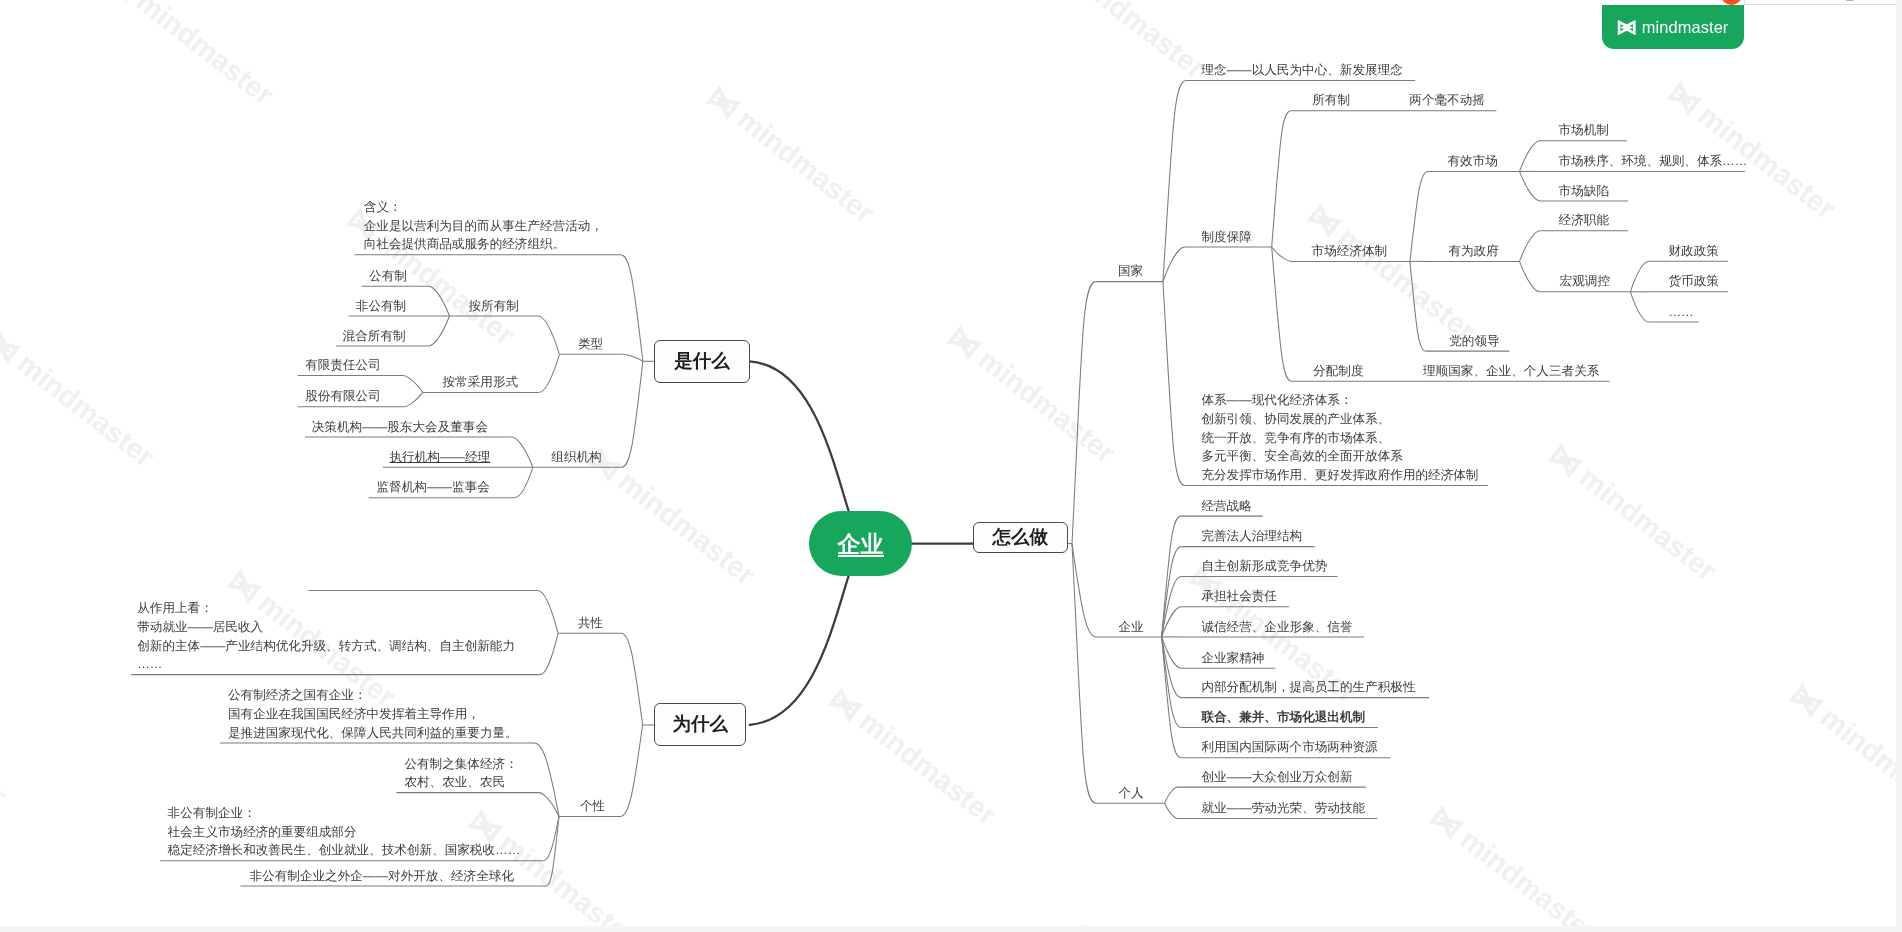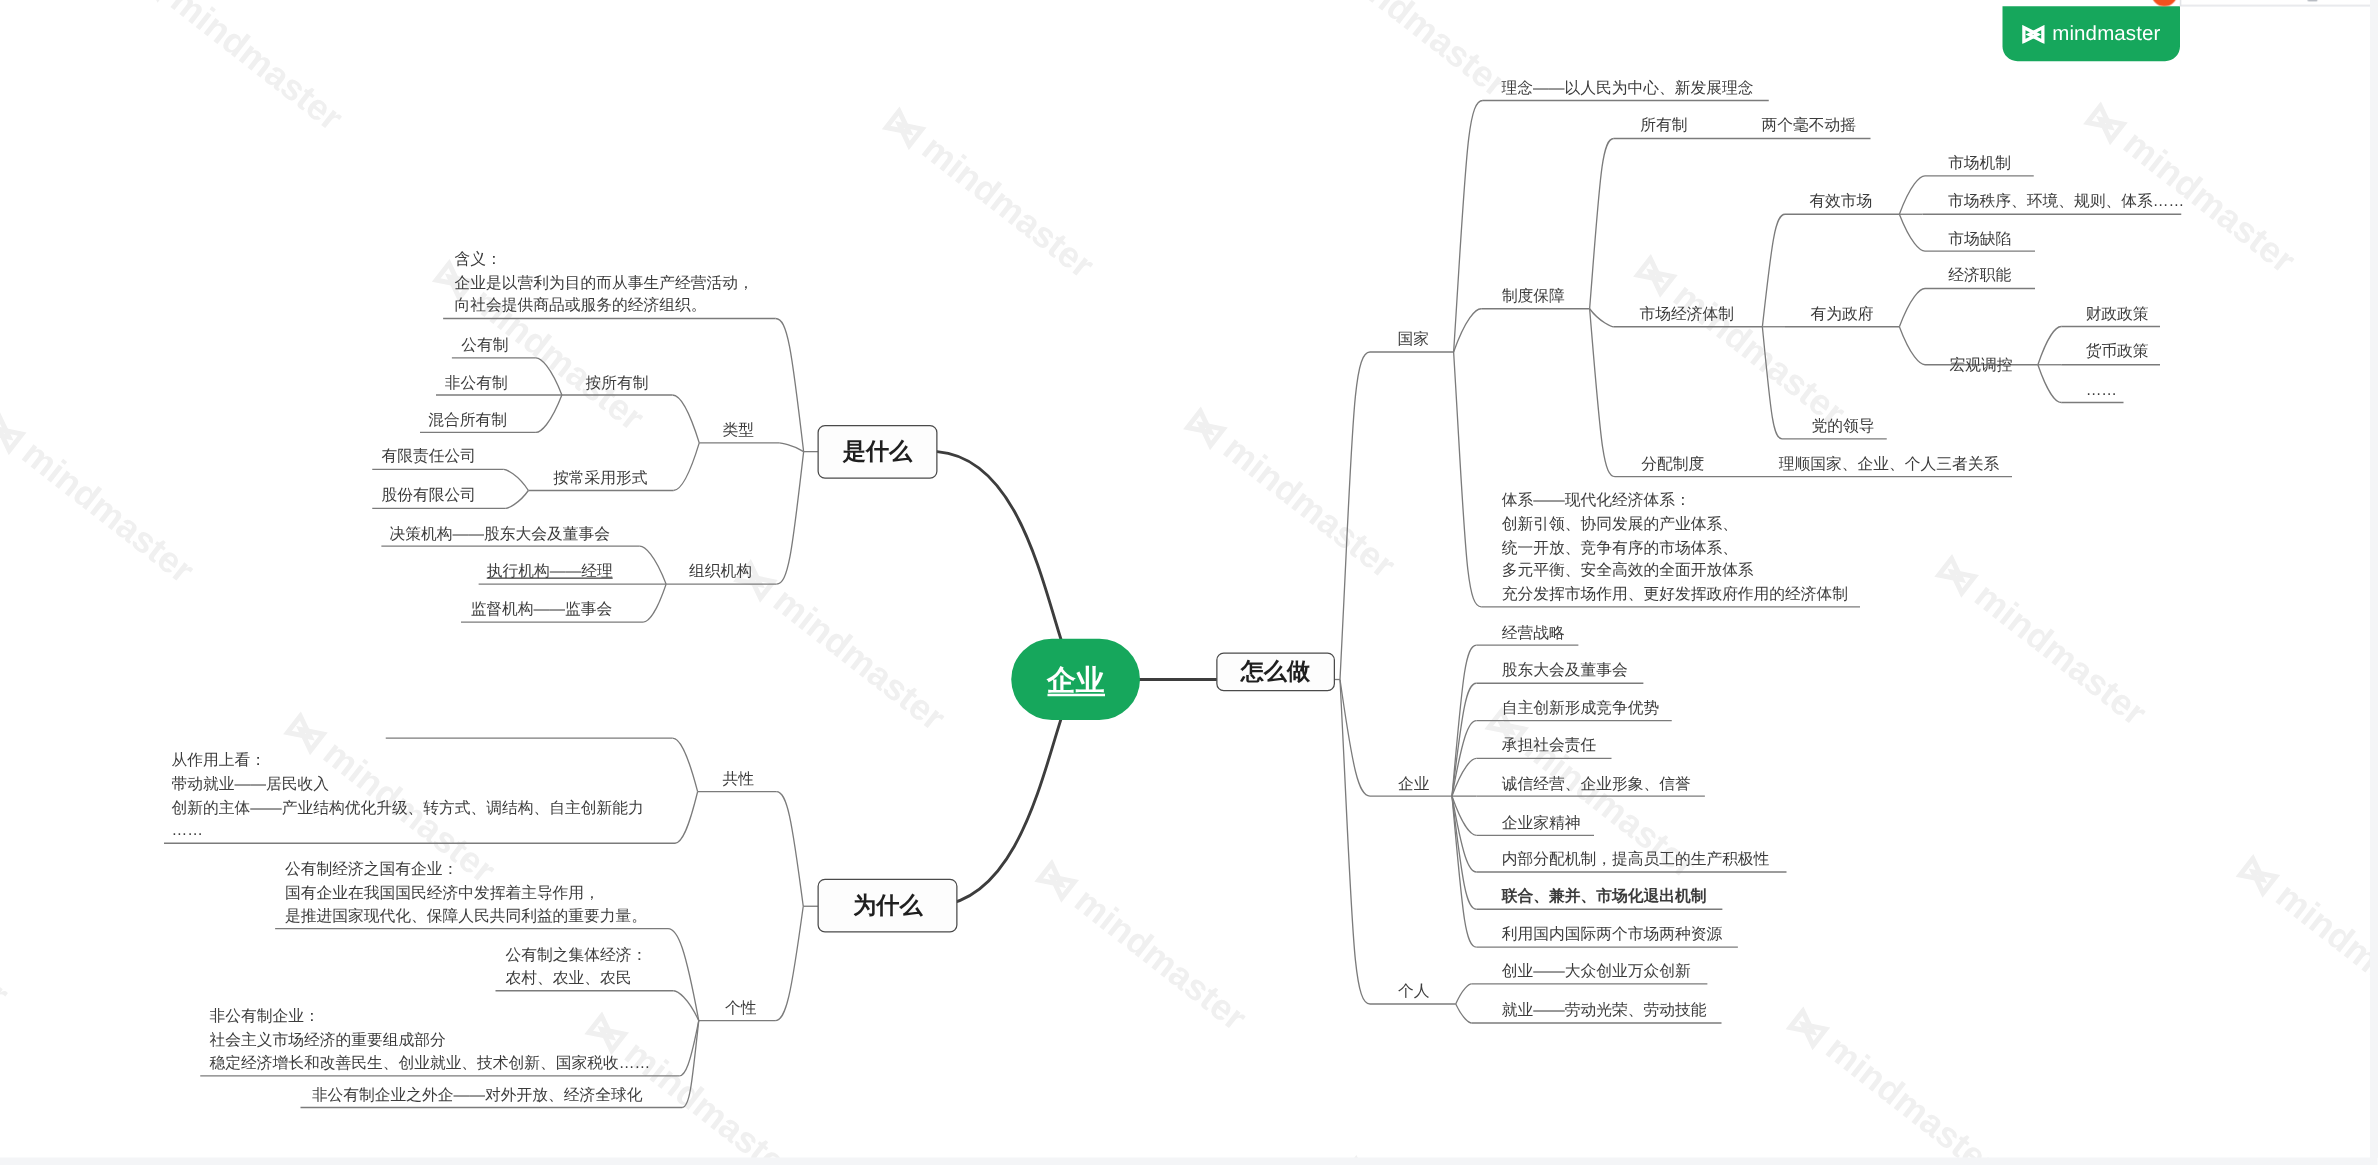--- a/index.html
+++ b/index.html
@@ -339,44 +339,44 @@
 <div class="lbl" style="left:1201.5px;top:227.6px;">制度保障</div>
 <div class="lbl" style="left:1312.2px;top:91.4px;">所有制</div>
 <div class="lbl" style="left:1409.3px;top:91.4px;">两个毫不动摇</div>
 <div class="lbl" style="left:1311.6px;top:242.0px;">市场经济体制</div>
 <div class="lbl" style="left:1447.5px;top:152.0px;">有效市场</div>
 <div class="lbl" style="left:1558.5px;top:121.3px;">市场机制</div>
 <div class="lbl" style="left:1558.4px;top:152.0px;">市场秩序、环境、规则、体系……</div>
 <div class="lbl" style="left:1558.6px;top:181.5px;">市场缺陷</div>
 <div class="lbl" style="left:1448.4px;top:242.0px;">有为政府</div>
 <div class="lbl" style="left:1558.6px;top:211.4px;">经济职能</div>
-<div class="lbl" style="left:1559.6px;top:272.4px;margin-top:11px;">宏观调控</div>
+<div class="lbl" style="left:1559.6px;top:272.4px;">宏观调控</div>
 <div class="lbl" style="left:1668.5px;top:241.8px;">财政政策</div>
 <div class="lbl" style="left:1668.5px;top:272.4px;">货币政策</div>
 <div class="lbl" style="left:1668.5px;top:302.6px;">……</div>
 <div class="lbl" style="left:1449.2px;top:331.7px;">党的领导</div>
 <div class="lbl" style="left:1313.1px;top:361.9px;">分配制度</div>
 <div class="lbl" style="left:1423.0px;top:361.9px;">理顺国家、企业、个人三者关系</div>
 <div class="lbl" style="left:1201.4px;top:391.3px;">体系——现代化经济体系：<br>创新引领、协同发展的产业体系、<br>统一开放、竞争有序的市场体系、<br>多元平衡、安全高效的全面开放体系<br>充分发挥市场作用、更好发挥政府作用的经济体制</div>
 <div class="lbl" style="left:1118.4px;top:617.5px;">企业</div>
 <div class="lbl" style="left:1201.4px;top:496.7px;">经营战略</div>
-<div class="lbl" style="left:1201.4px;top:527.2px;">股东大会及董事会</div>
+<div class="lbl" style="left:1201.4px;top:527.2px;">完善法人治理结构</div>
 <div class="lbl" style="left:1201.4px;top:557.1px;">自主创新形成竞争优势</div>
 <div class="lbl" style="left:1201.4px;top:587.3px;">承担社会责任</div>
 <div class="lbl" style="left:1201.4px;top:617.5px;">诚信经营、企业形象、信誉</div>
 <div class="lbl" style="left:1201.4px;top:648.9px;">企业家精神</div>
 <div class="lbl" style="left:1201.4px;top:678.2px;">内部分配机制，提高员工的生产积极性</div>
 <div class="lbl" style="left:1201.4px;top:708.0px;font-weight:bold;">联合、兼并、市场化退出机制</div>
 <div class="lbl" style="left:1201.4px;top:738.3px;">利用国内国际两个市场两种资源</div>
 <div class="lbl" style="left:1118.4px;top:783.8px;">个人</div>
 <div class="lbl" style="left:1201.4px;top:767.7px;">创业——大众创业万众创新</div>
 <div class="lbl" style="left:1201.4px;top:799.0px;">就业——劳动光荣、劳动技能</div>
 <div class="box" style="left:654.3px;top:340.1px;width:95.4px;height:42.9px;">是什么</div>
 <div class="box" style="left:972.8px;top:522.4px;width:95.0px;height:31px;">怎么做</div>
-<div class="box" style="left:654.3px;top:703.1px;width:112px;height:42.5px;">为什么</div>
+<div class="box" style="left:654.3px;top:703.1px;width:92px;height:42.5px;">为什么</div>
 <div id="root" style="left:809px;top:511px;width:103px;height:65px;padding-top:4px;box-sizing:border-box;">
       <b>企业</b>
     </div>
 <div id="badge" style="left:1602.4px;top:5.2px;width:142px;height:44.2px;">
       <svg width="19.4" height="15.2" viewBox="0 0 19 15">
         <g fill="none" stroke="#ffffff" stroke-width="2.6" stroke-linejoin="miter">
           <path d="M2 2 L2 13 L12.9 7.5 Z"></path>
           <path d="M17 2 L17 13 L6.1 7.5 Z"></path>
         </g>
       </svg>

